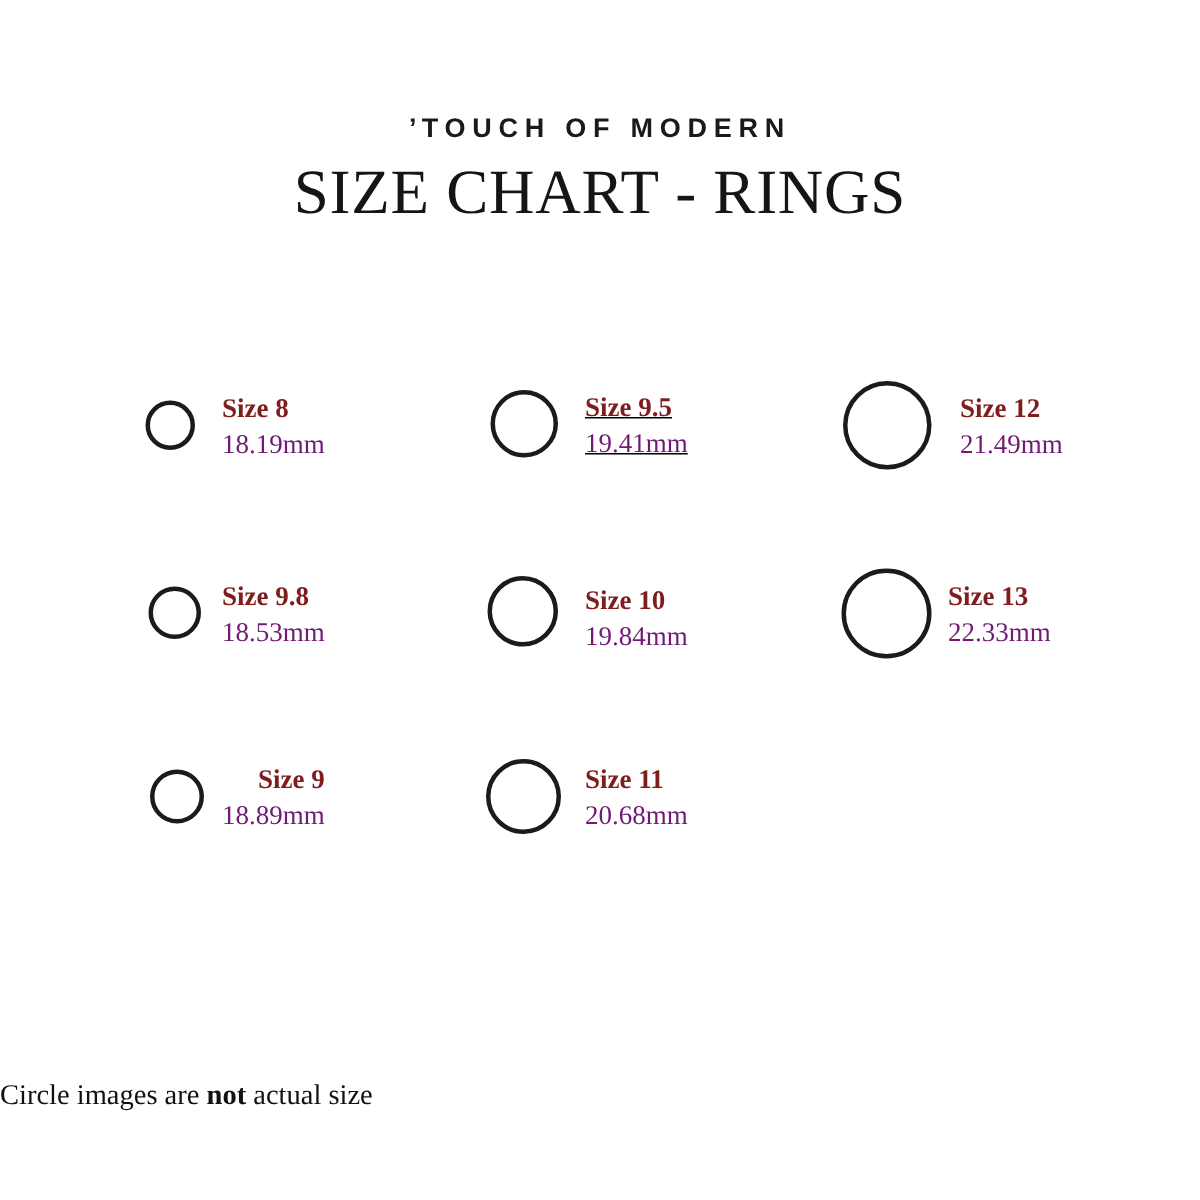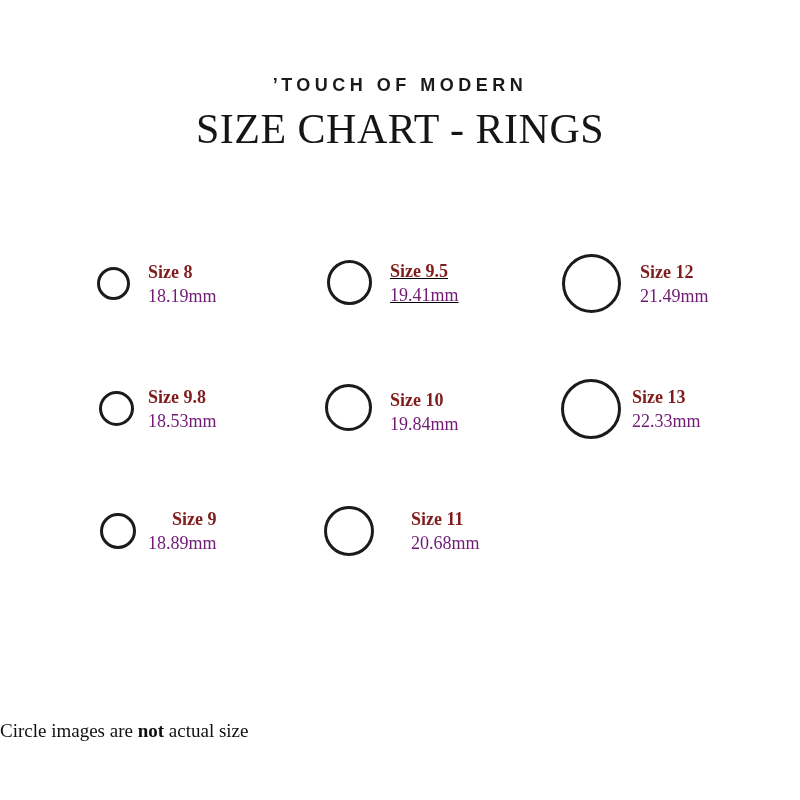--- a/index.html
+++ b/index.html
@@ -135,21 +135,21 @@
   <div>
     <span class="ring-circle" style="left:100px; top:513px; width:36px; height:36px;"></span>
     <div class="ring-text" style="left:148px; top:507px;text-align:right;">
       <div class="ring-label">Size 9</div>
       <div class="ring-mm">18.89mm</div>
     </div>
   </div>
 
   <div>
     <span class="ring-circle" style="left:324px; top:506px; width:50px; height:50px;"></span>
-    <div class="ring-text" style="left:411px; top:507px;">
+    <div class="ring-text" style="left:390px; top:507px;">
       <div class="ring-label">Size 11</div>
       <div class="ring-mm">20.68mm</div>
     </div>
   </div>
 
   <div class="footer">
     <span>Circle images are </span><b>not</b><span> actual size</span>
   </div>
 
 </div>

